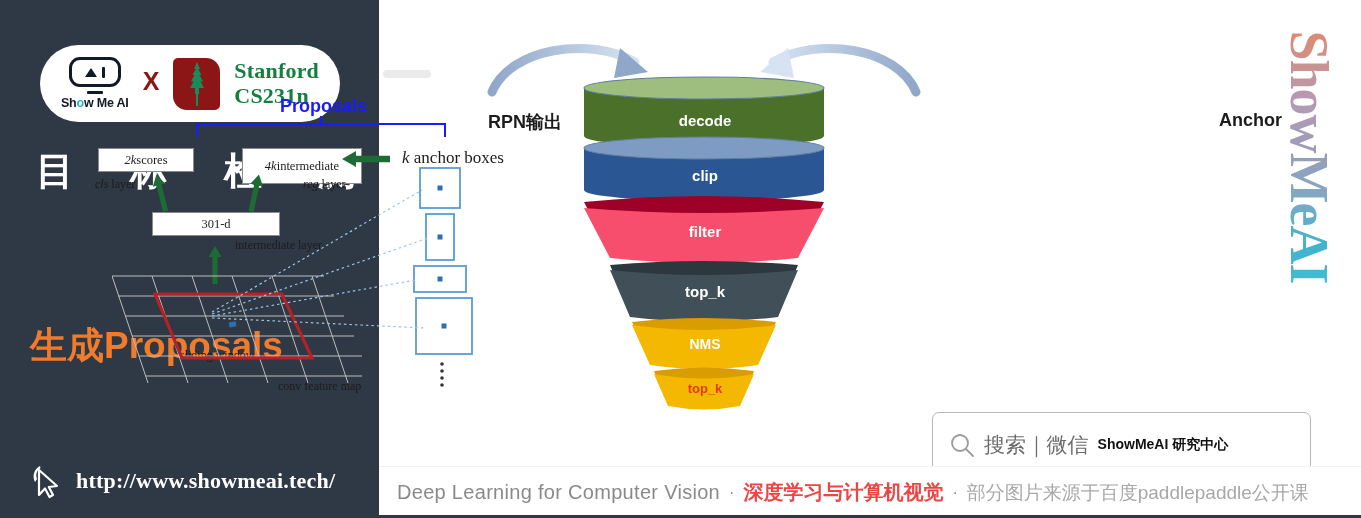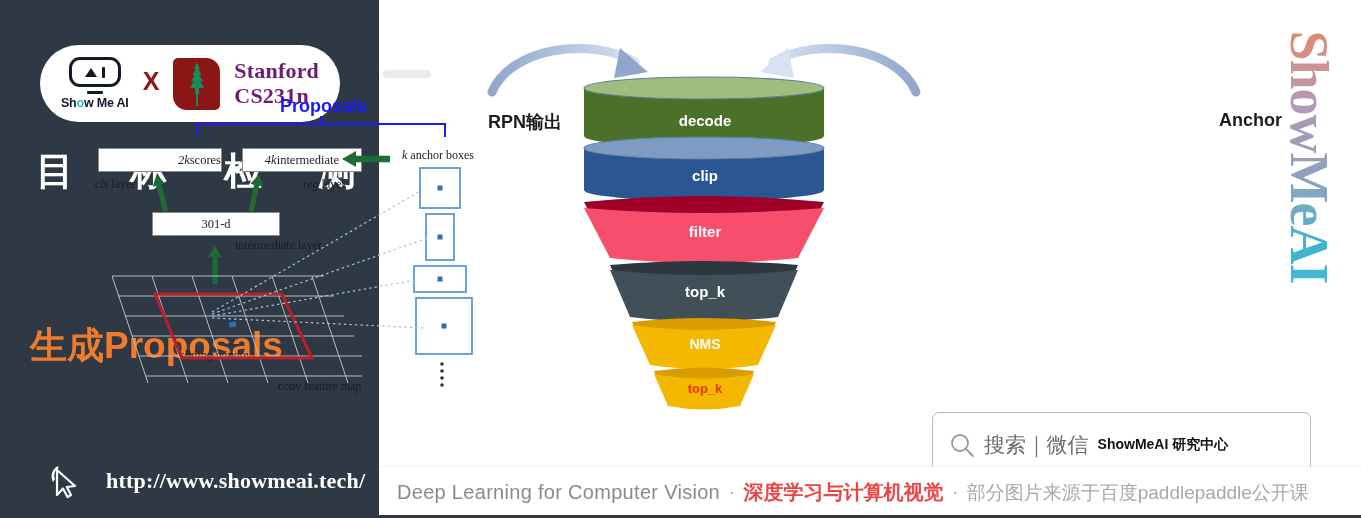--- a/index.html
+++ b/index.html
@@ -59,43 +59,43 @@
   .stanford-seal .tree {
     position: absolute; left: 50%; top: 4px;
     transform: translateX(-50%);
   }
   .stanford-words {
     display: flex; flex-direction: column; align-items: flex-start;
     line-height: 1.12; margin-left: 4px;
   }
   .stanford-words span {
     font-family: "Liberation Serif", serif;
-    font-weight: bold; font-size: 22px; color: #701a75;
+    font-weight: bold; font-size: 22px; color: #15803d;
     letter-spacing: 0.2px;
   }
 
   #sidebar-title {
     position: absolute; left: 36px; top: 152px;
     width: 320px;
     display: flex; justify-content: space-between;
   }
   #sidebar-title span {
     color: #ffffff; font-size: 38px; font-weight: bold;
     line-height: 1; letter-spacing: 0;
   }
 
   #sidebar-subtitle {
     position: absolute; left: 30px; top: 321px;
     color: #F07B2B; font-size: 37px; font-weight: bold;
     white-space: nowrap;
   }
 
   #sidebar-footer {
-    position: absolute; left: 48px; top: 462px;
-    display: flex; align-items: center; gap: 24px;
+    position: absolute; left: 30px; top: 462px;
+    display: flex; align-items: center; gap: 12px;
   }
   #sidebar-footer .url {
     color: #ffffff; font-size: 22px; font-weight: bold;
     font-family: "Liberation Serif", serif;
     letter-spacing: 0.2px;
   }
 
   
   #main {
     position: absolute; left: 379px; top: 0;
@@ -130,36 +130,36 @@
 
   .box {
     position: absolute;
     border: 1.4px solid #8b8b8b;
     background: #fff;
     display: flex; align-items: center; justify-content: center;
     font-family: "Liberation Serif", serif;
     font-size: 12.5px; color: #1c1c1c;
     white-space: nowrap;
   }
-  #box-scores { left: 8px; top: 68px; width: 124px; height: 24px; justify-content: flex-end; }
-  #box-coords { left: 152px; top: 68px; width: 120px; height: 24px; }
+  #box-scores { left: 8px; top: 68px; width: 96px; height: 24px; }
+  #box-coords { left: 152px; top: 68px; width: 120px; height: 36px; }
   #box-256 { left: 62px; top: 132px; width: 128px; height: 24px; }
   .box i { font-style: italic; }
 
   .fig-cap {
     position: absolute;
     font-family: "Liberation Serif", serif;
     font-size: 12px; color: #1c1c1c; white-space: nowrap;
   }
   #cap-cls { left: 5px; top: 97px; }
   #cap-reg { left: 213px; top: 97px; }
   #cap-inter { left: 145px; top: 158px; }
   #cap-slide { left: 90px; top: 268px; }
   #cap-conv { left: 188px; top: 299px; }
-  #cap-anchor { left: 312px; top: 68px; font-size: 12px; }
+  #cap-anchor { left: 312px; top: 68px; font-size: 17px; }
   .fig-cap i { font-style: italic; }
 
   .arrow-up {
     position: absolute; width: 14px; height: 38px;
   }
   #arr-left  { left: 64px; top: 94px; transform: rotate(-14deg); }
   #arr-right { left: 158px; top: 94px; transform: rotate(12deg); }
   #arr-mid   { left: 118px; top: 166px; }
   #arr-horiz { position: absolute; left: 252px; top: 70px; width: 48px; height: 18px; }
 

